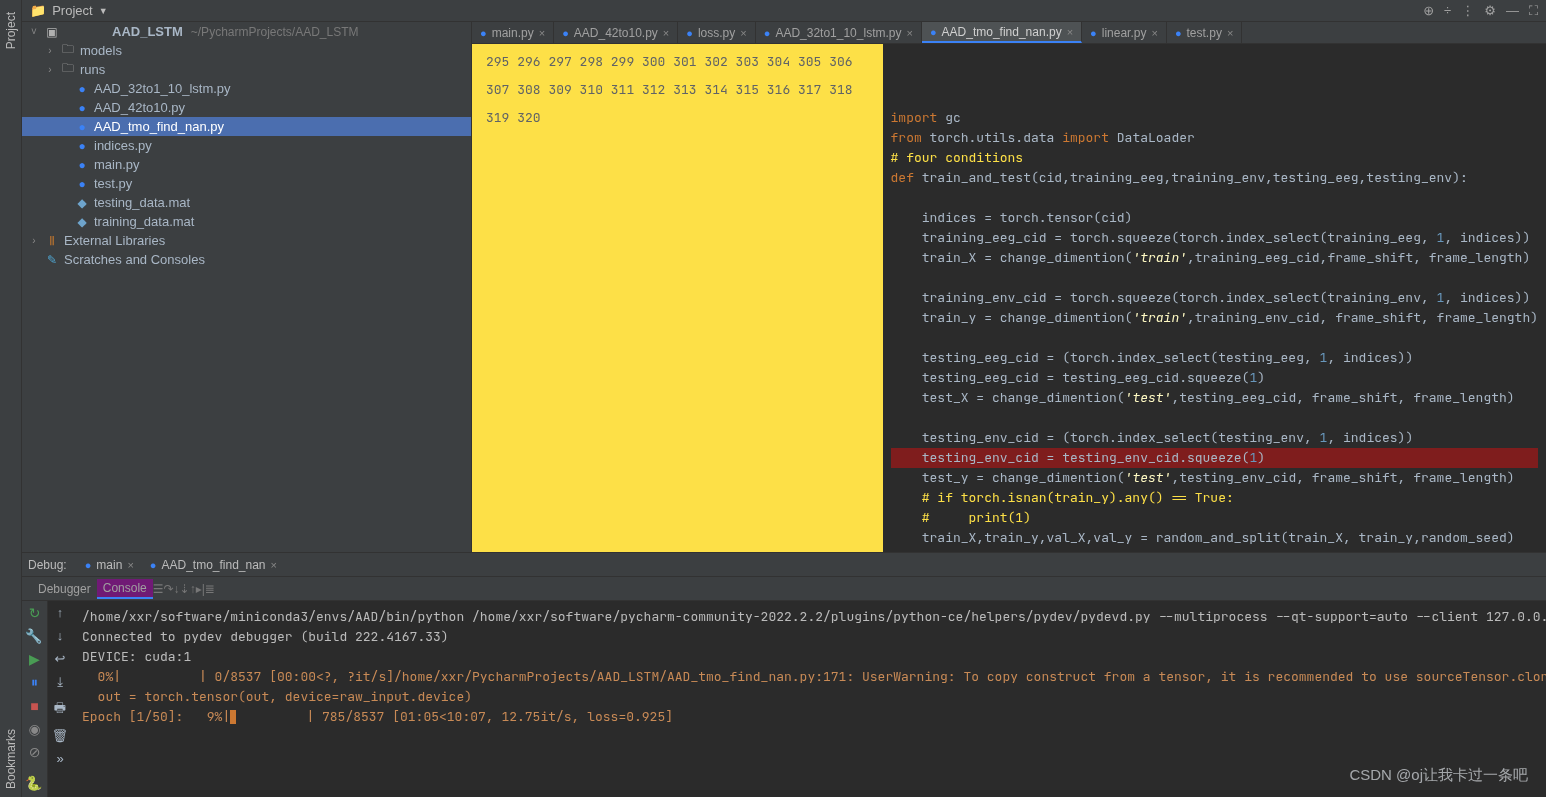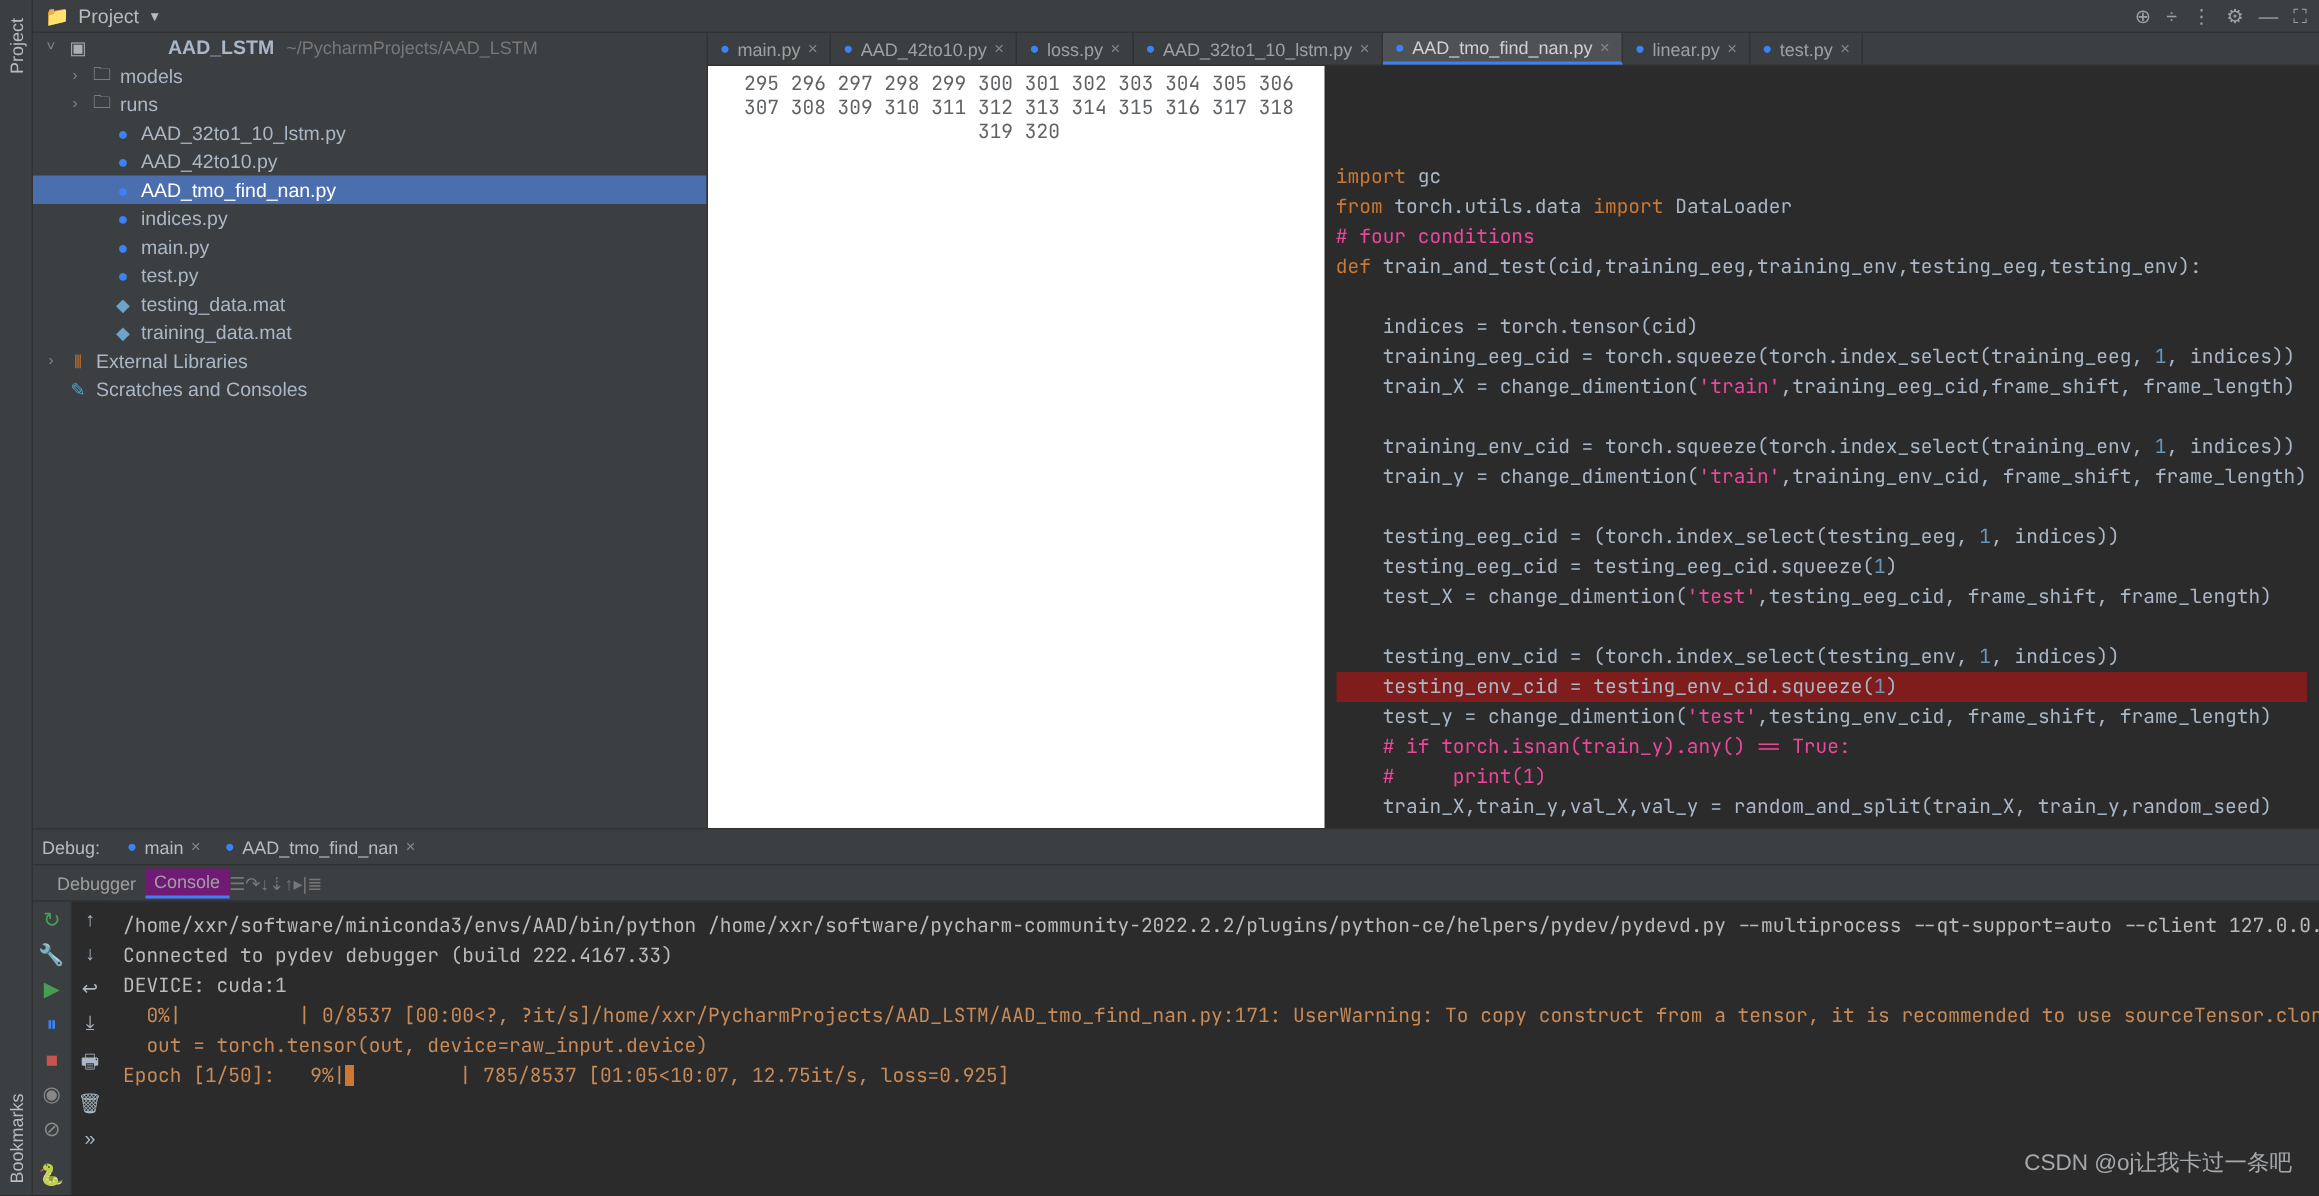--- a/index.html
+++ b/index.html
@@ -97,38 +97,38 @@
   border-right: 1px solid #323232;
   color: #a0a0a0;
   font-size: 12px;
   cursor: pointer;
 }
 .tab.active { background: #4e5254; color: #d0d0d0; border-bottom: 2px solid #3b82f6; }
 .tab .close { color: #888; font-size: 11px; }
 .tab .pyicon { color: #3b82f6; font-size: 11px; }
 .editor-body { flex: 1; display: flex; overflow: hidden; font-family: "JetBrains Mono","Consolas",monospace; font-size: 13px; }
 .gutter {
-  background: #ffffff;
+  background: #fde047;
   color: #606366;
-  text-align: center;
+  text-align: left;
   padding: 4px 10px 4px 14px;
   user-select: none;
-  line-height: 16px;
+  line-height: 28px;
 }
 .code-area {
   flex: 1;
   padding: 4px 8px;
   white-space: pre;
   line-height: 20px;
   color: #a9b7c6;
   position: relative;
 }
 .kw { color: #cc7832; }
-.str { color: #ec4899; }
-.cmt { color: #ec4899; }
+.str { color: #fef9c3; font-style: italic; }
+.cmt { color: #fde047; }
 .num { color: #6897bb; }
 .caret-line { background: #7f1d1d; }
 .breadcrumb-bar {
   background: #313335;
   height: 22px;
   border-top: 1px solid #2b2b2b;
   display: flex;
   align-items: center;
   padding: 0 10px;
   color: #9aa0a6;

